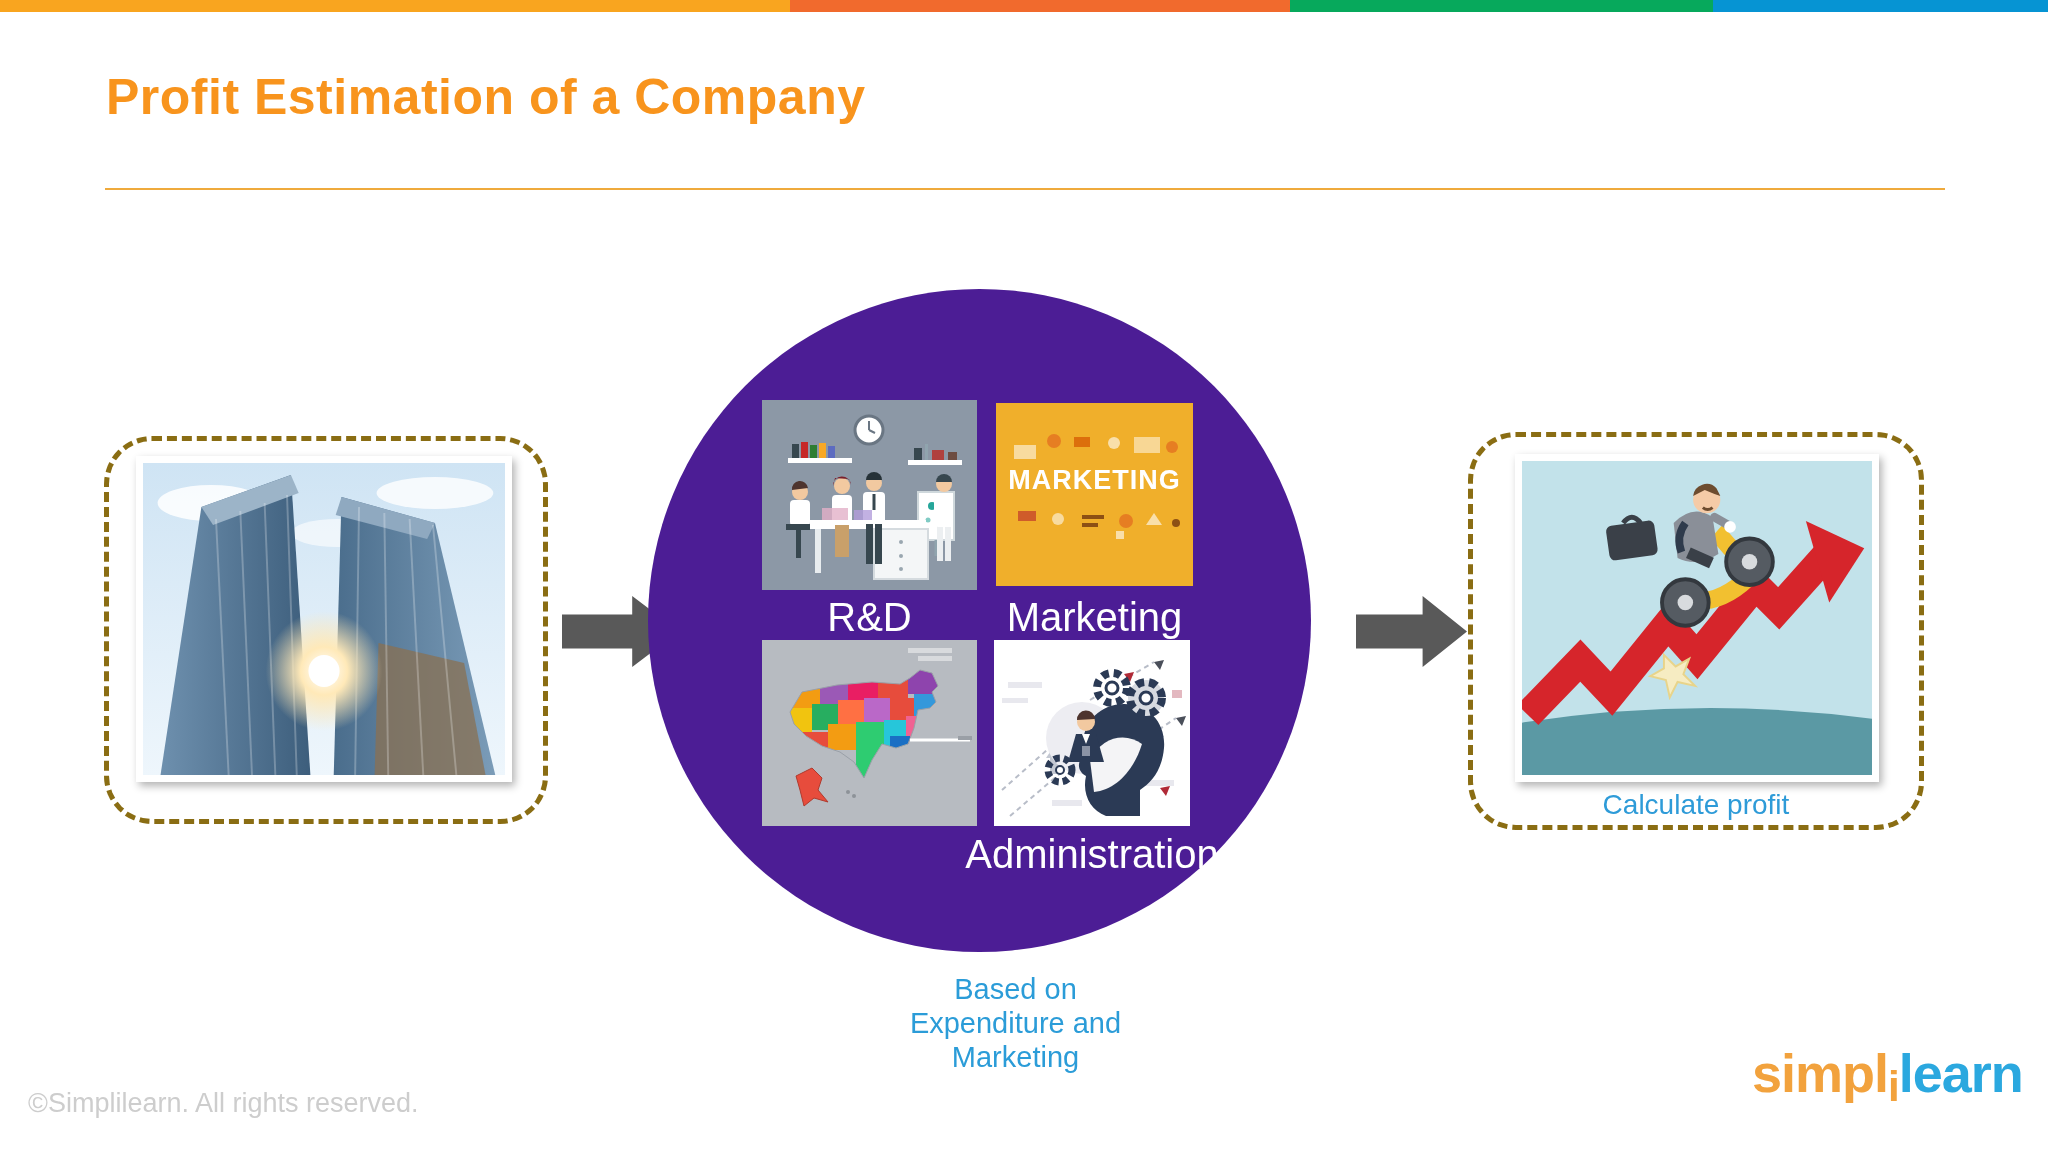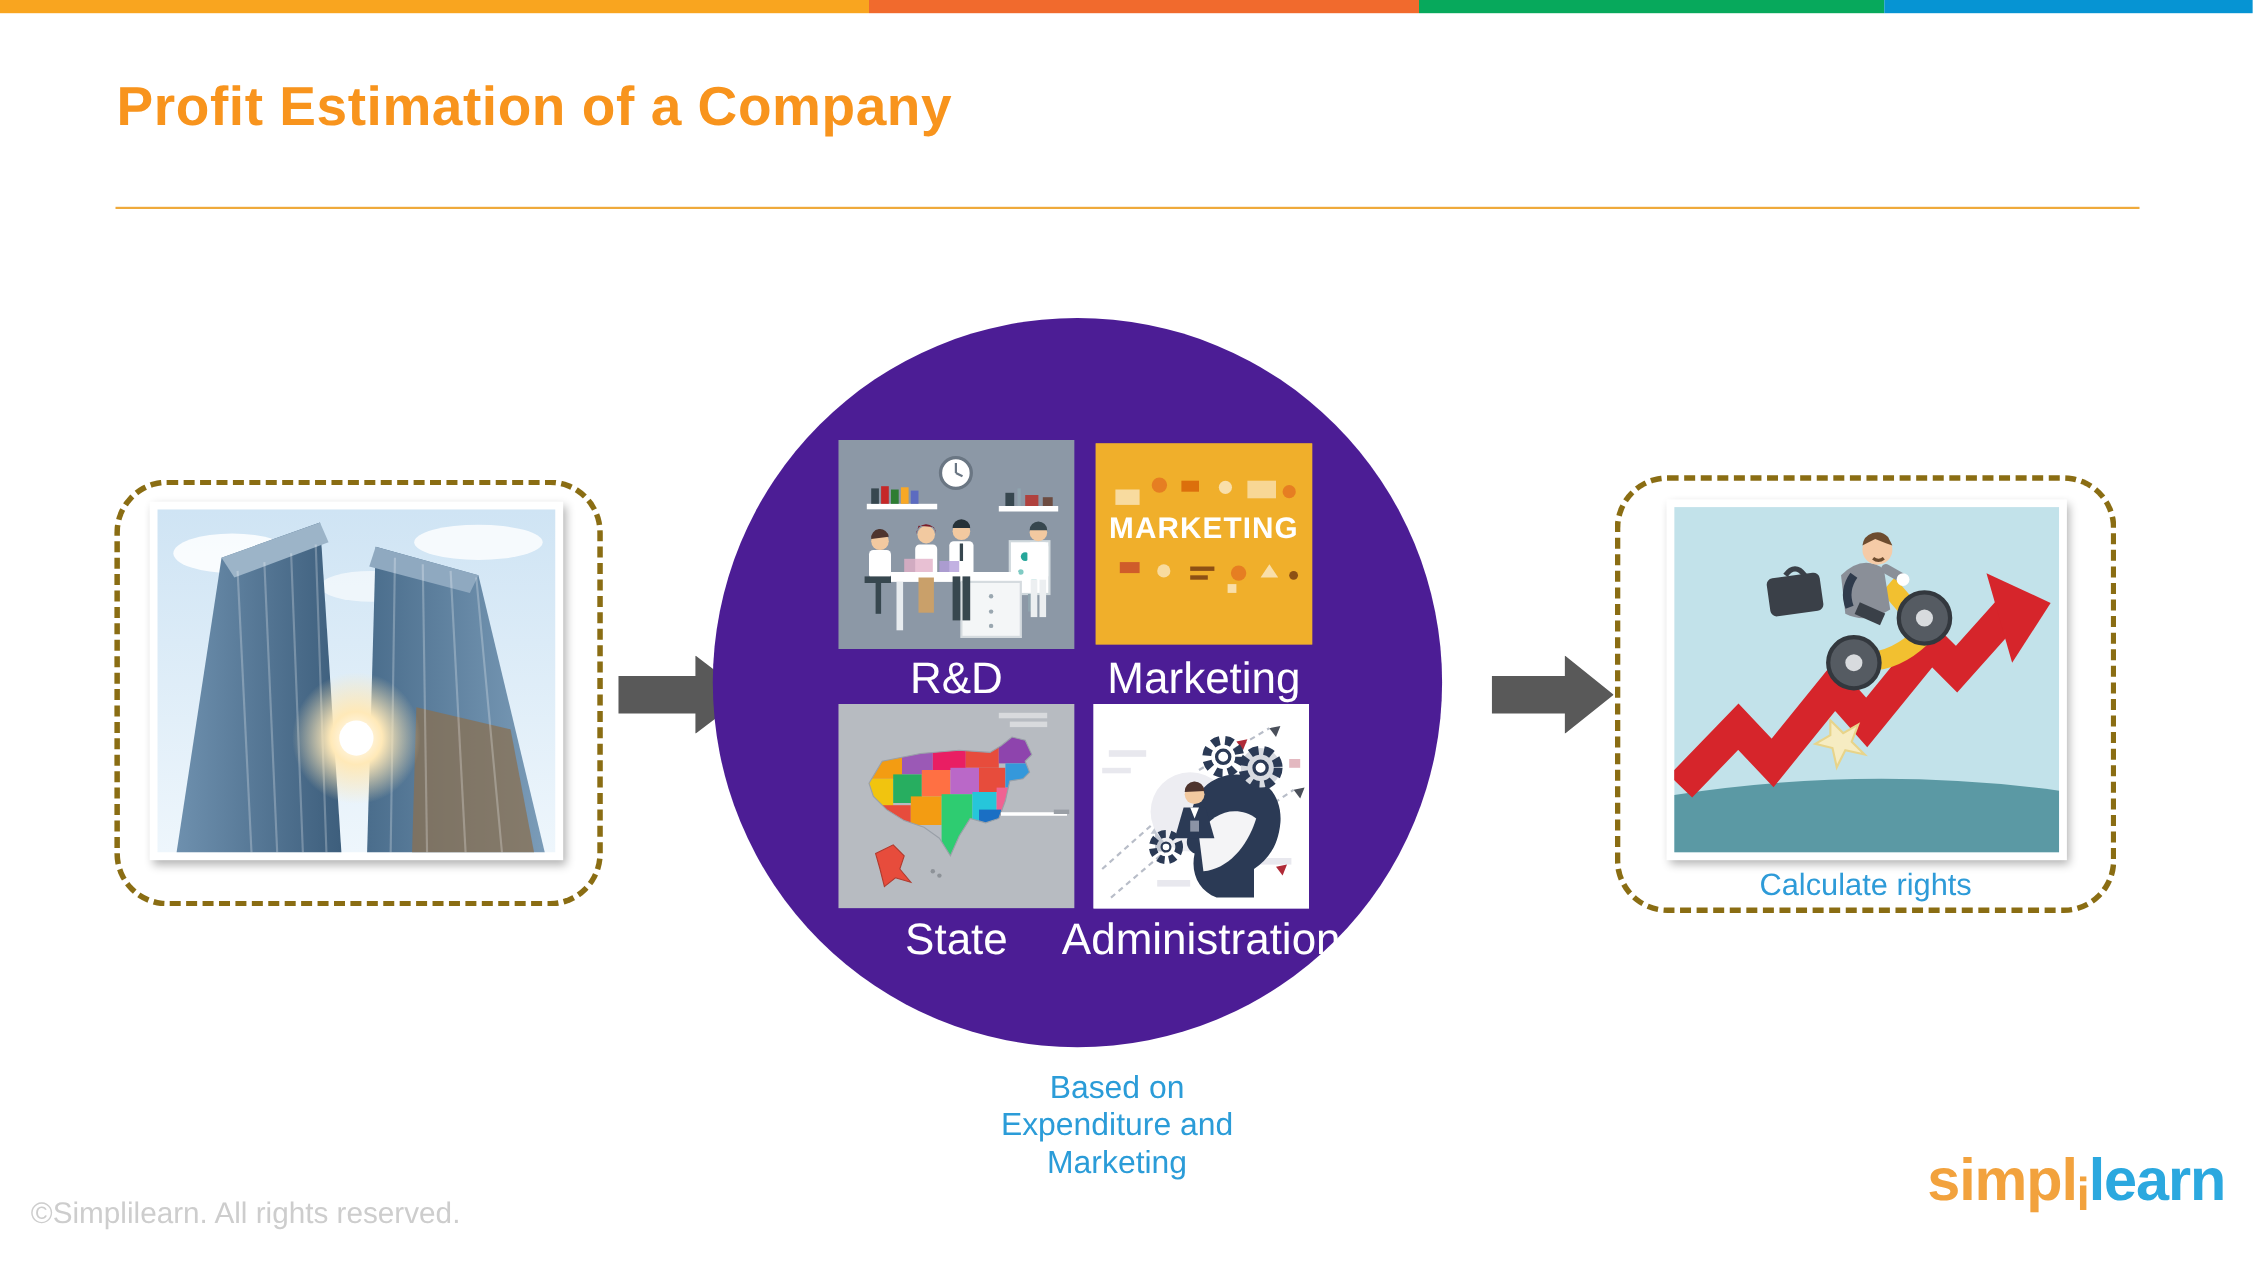--- a/index.html
+++ b/index.html
@@ -288,21 +288,20 @@
       <circle cx="66" cy="130" r="4" fill="#ffffff" stroke="#2B3A55" stroke-width="2"></circle>
       <circle cx="92" cy="82" r="9" fill="#f2c9a0"></circle>
       <path d="M83,80 a9,9 0 0 1 18,-1 z" fill="#4e342e"></path>
       <path d="M74,122 L82,94 L102,94 L110,122 Z" fill="#2B3A55"></path>
       <polygon points="88,94 92,104 96,94" fill="#ffffff"></polygon>
       <rect x="88" y="106" width="8" height="10" fill="#8b93a5"></rect>
     </svg>
   </div>
   <div class="tile-label label-rd">R&amp;D</div>
   <div class="tile-label label-marketing">Marketing</div>
-  <div class="tile-label label-state">State</div>
   <div class="tile-label label-admin">Administration</div>
 </div>
 
 <div class="circle-caption">
   <div>Based on</div>
   <div>Expenditure and</div>
   <div>Marketing</div>
 </div>
 
 <div class="block-arrow arrow-2"></div>
@@ -328,19 +327,19 @@
         <rect x="170" y="94" width="26" height="12" fill="#3A4048" transform="rotate(24 183 100)"></rect>
         <path d="M168,64 q-10,14 -4,30" fill="none" stroke="#2F3B4C" stroke-width="8"></path>
         <circle cx="190" cy="40" r="14" fill="#F5CBA7"></circle>
         <path d="M176,36 a14,14 0 0 1 24,-8 l4,8 -6,-2 -10,-4 -8,4 z" fill="#6d4c2f"></path>
         <path d="M186,48 q5,4 10,0" stroke="#6d4c2f" stroke-width="3" fill="none"></path>
         <path d="M198,58 L212,66" stroke="#8A8F98" stroke-width="9" stroke-linecap="round"></path>
         <circle cx="214" cy="68" r="6" fill="#ffffff"></circle>
       </g>
     </svg>
   </div>
-  <div class="node-caption">Calculate rights</div>
+  <div class="node-caption">Calculate profit</div>
 </div>
 
 <div class="copyright">©Simplilearn. All rights reserved.</div>
 <div class="logo">
   <span class="l-orange">simpl</span><span class="l-i">i</span><span class="l-blue">learn</span>
 </div>
 
 </body></html>

